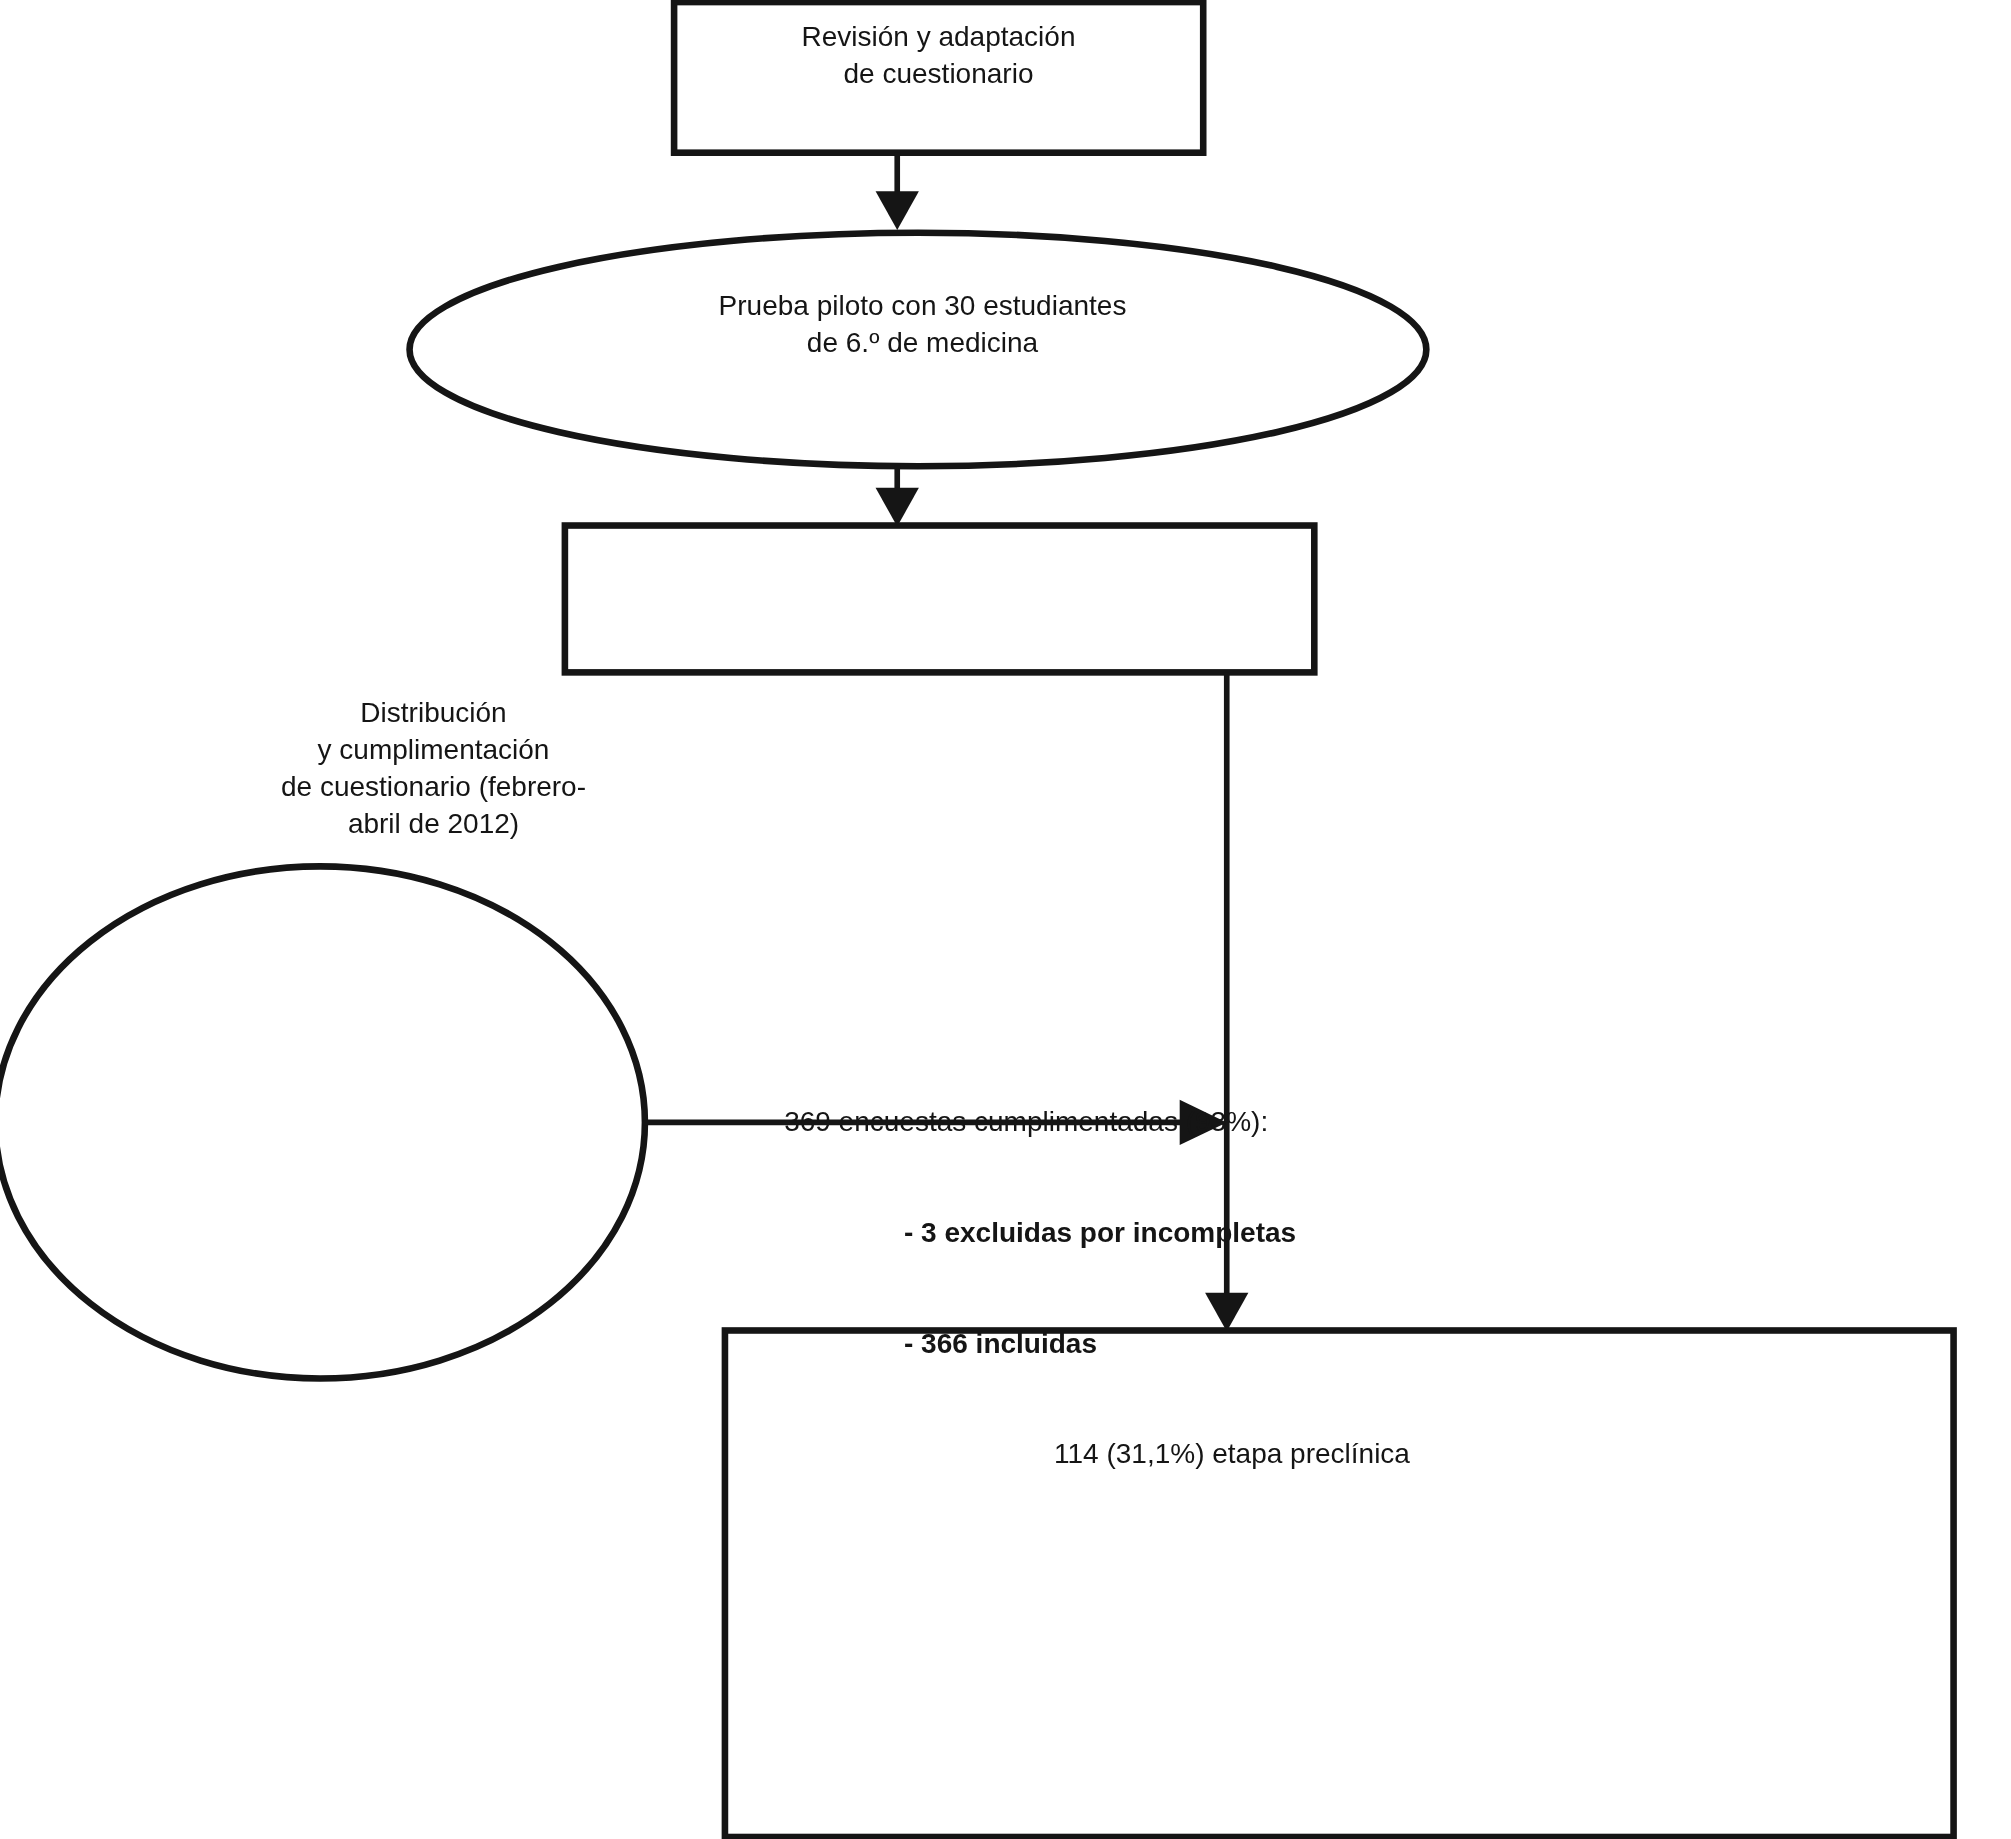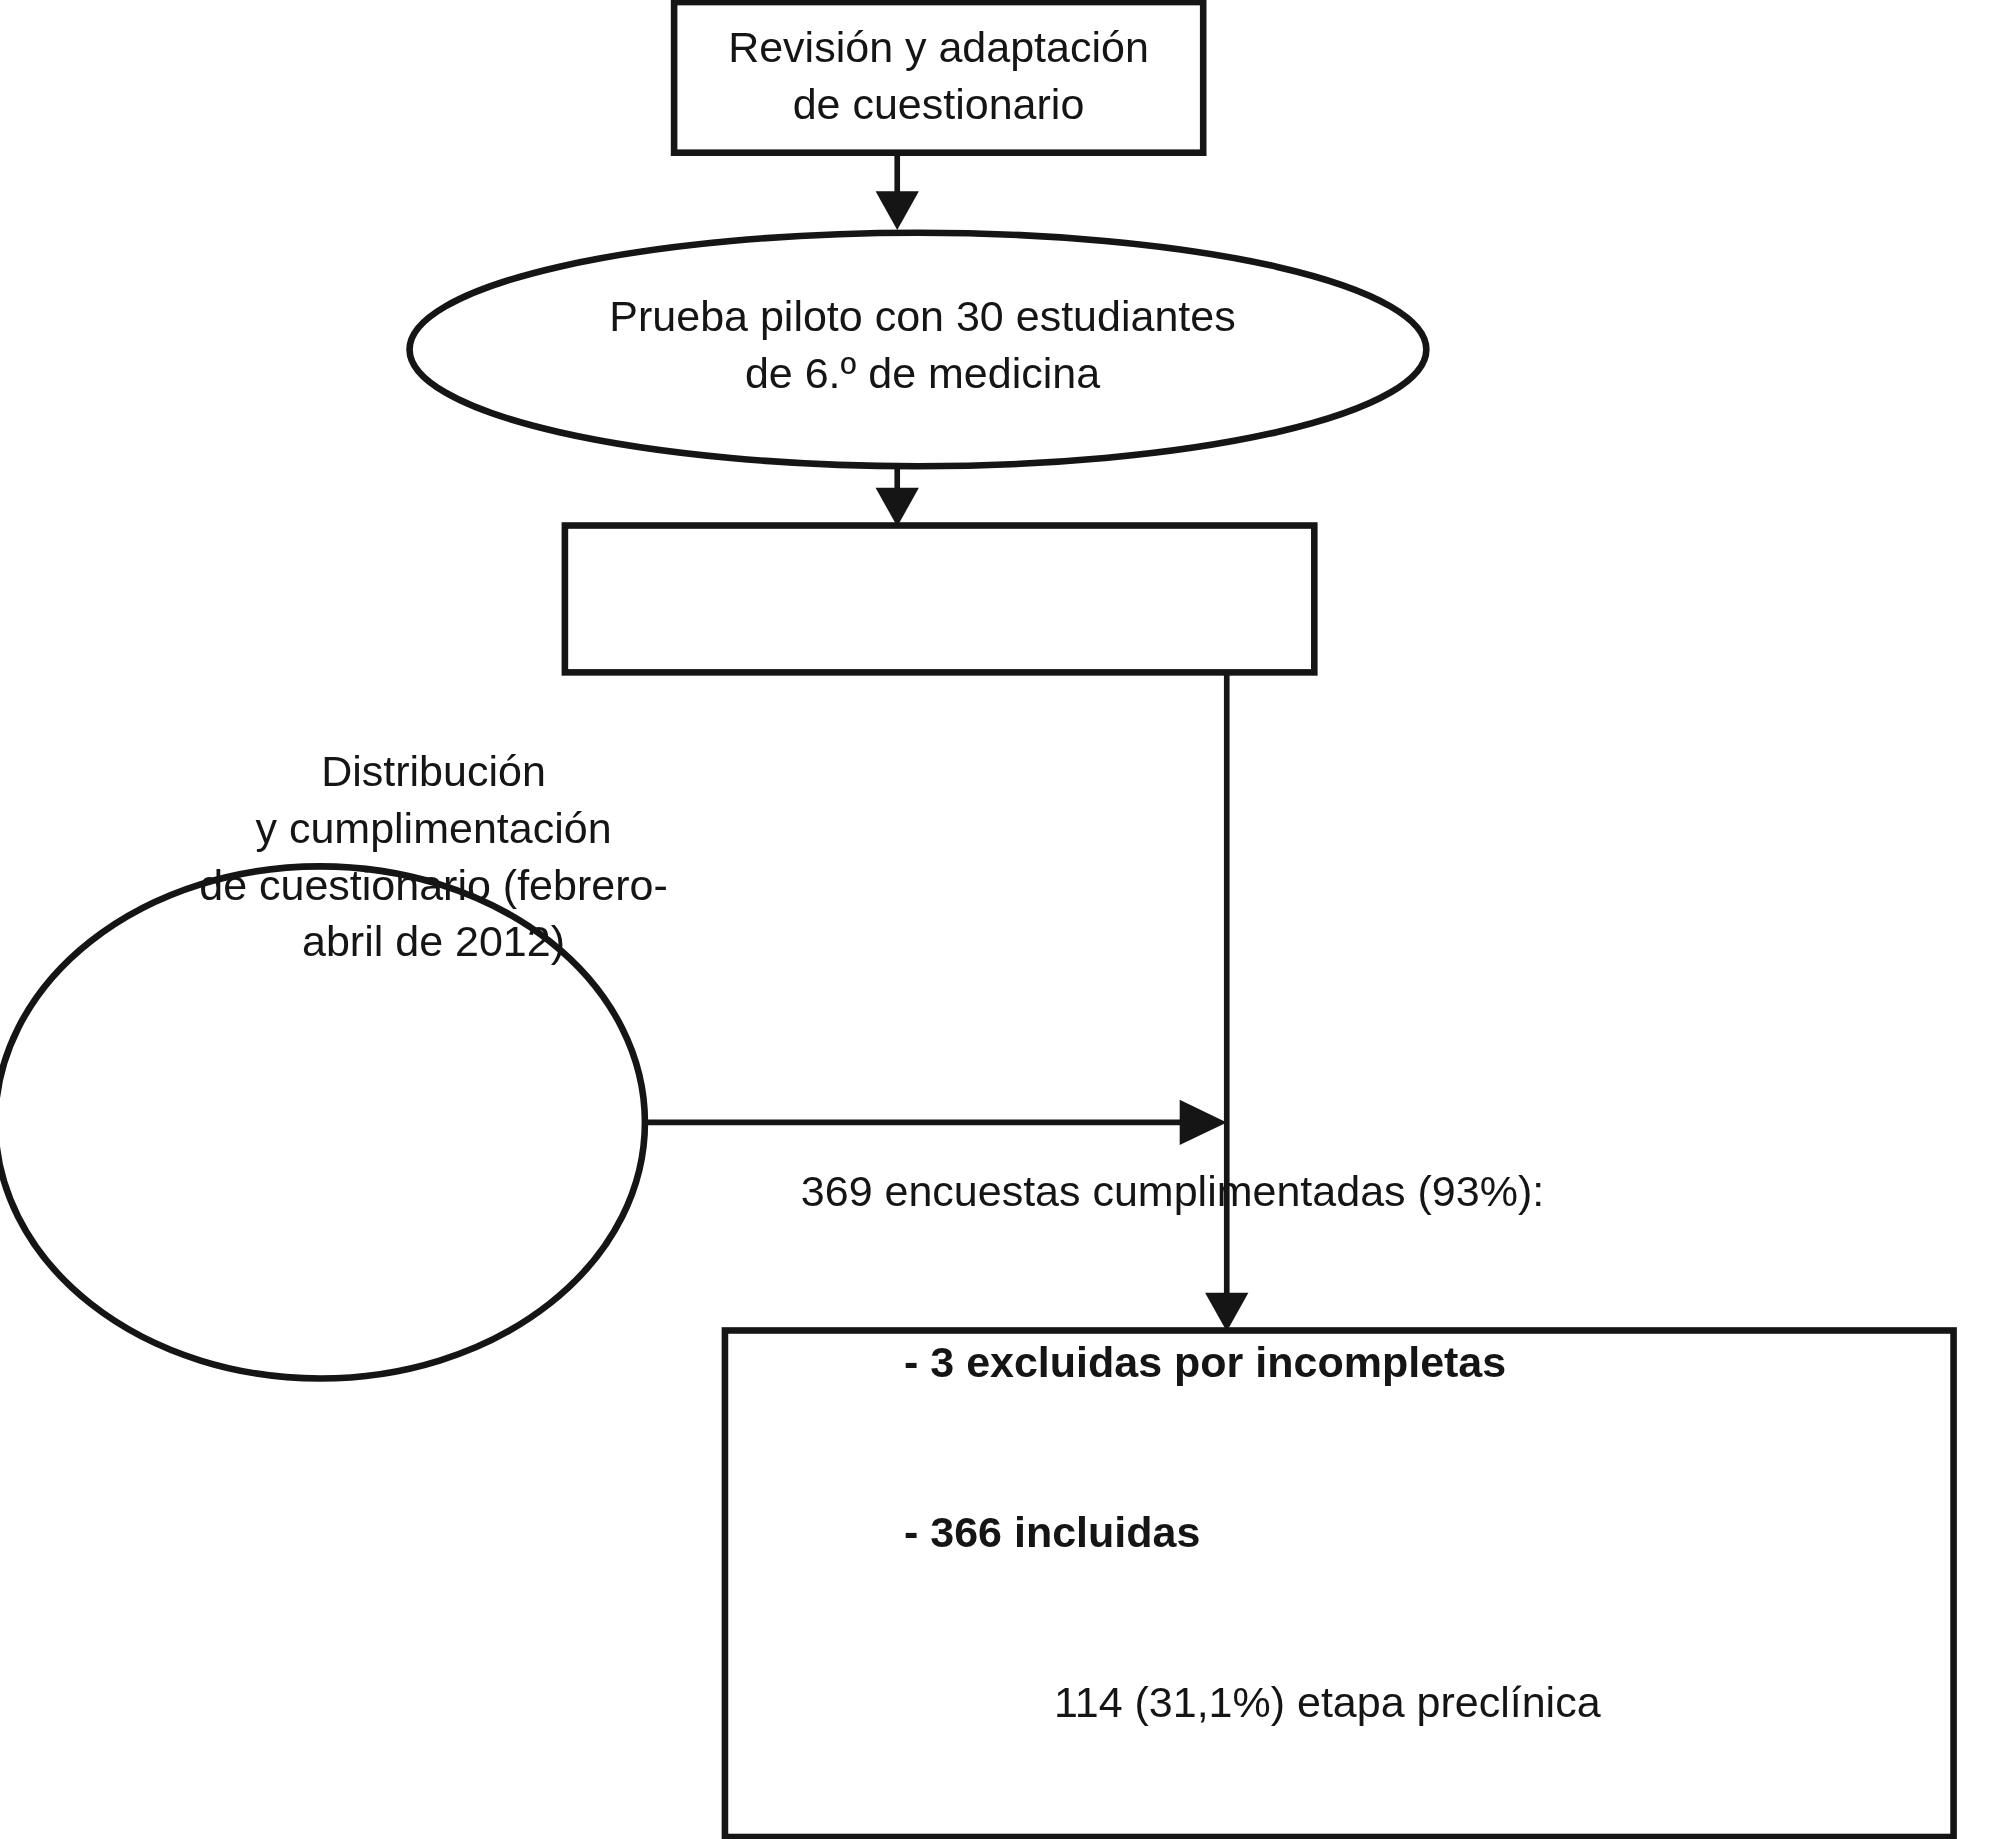--- a/index.html
+++ b/index.html
@@ -21,21 +21,21 @@
     position: absolute;
     top: 0;
     left: 0;
     width: 2011px;
     height: 1840px;
   }
   .node-text {
     position: absolute;
     color: #151515;
     font-family: "Liberation Sans", sans-serif;
-    font-size: 43px;
+    font-size: 28px;
     line-height: 1.32;
     white-space: pre;
     pointer-events: none;
   }
   .ctr { text-align: center; }
   .lft { text-align: left; }
 
   
   #node-revision-text {
     left: 674px;
@@ -52,21 +52,20 @@
   #node-poblacion-text {
     left: 584px;
     top: 552px;
     width: 734px;
   }
   
   #node-distribucion-text {
     left: 19px;
     top: 695px;
     width: 829px;
-    margin-top: 48px;
   }
   
   #node-resultados-text {
     left: 753px;
     top: 993px;
     width: 1168px;
   }
   .indent-1 { display: block; padding-left: 151px; font-weight: bold; }
   .indent-2 { display: block; padding-left: 301px; }
 </style>

